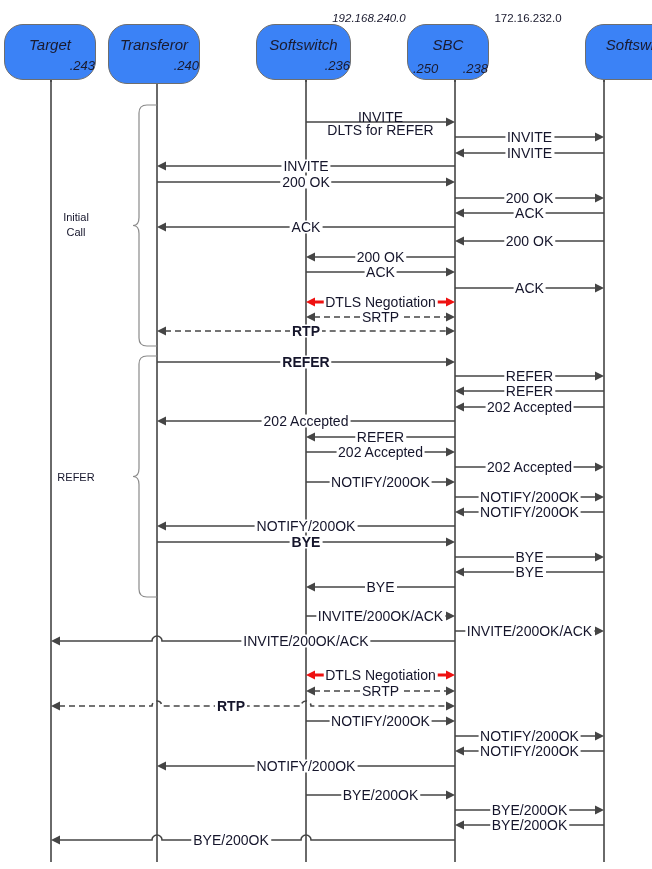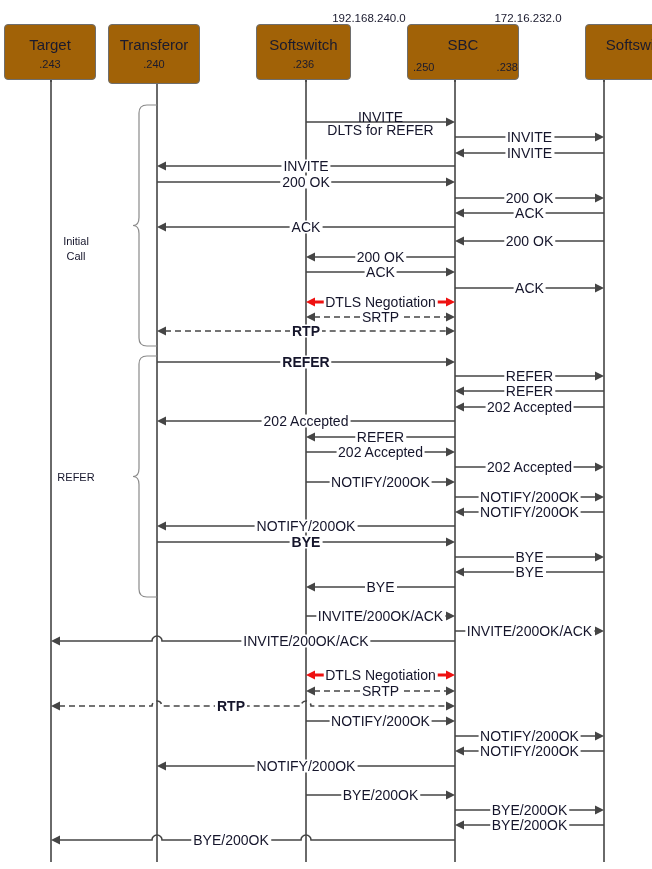--- a/index.html
+++ b/index.html
@@ -30,36 +30,37 @@
     position: absolute;
     font-size: 11.5px;
     color: #1a1a2e;
     white-space: nowrap;
     text-align: center;
   }
   .actor-box {
     position: absolute;
     box-sizing: border-box;
     border: 1.2px solid #6e6e6e;
-    border-radius: 4px;
-    background: #a16207;
+    border-radius: 19px;
+    background: #3b82f6;
+    font-style: italic;
   }
   .actor-name {
     position: absolute;
     left: 0;
     right: 0;
     text-align: center;
     font-size: 15px;
     color: #1a1a2e;
     white-space: nowrap;
   }
   .actor-ip {
     position: absolute;
-    text-align: center;
-    font-size: 11px;
+    text-align: right;
+    font-size: 13px;
     color: #1a1a2e;
     white-space: nowrap;
   }
   .msg-label {
     position: absolute;
     font-size: 14px;
     color: #15152b;
     background: #ffffff;
     white-space: nowrap;
     text-align: center;
@@ -186,43 +187,43 @@
       <path d="M 306 795 L 447 795" fill="none" stroke="#454545" stroke-width="1.6" stroke-linecap="butt"></path>
       <polygon points="455,795 446,790.4 446,799.6" fill="#454545"></polygon>
       <path d="M 455 810 L 596 810" fill="none" stroke="#454545" stroke-width="1.6" stroke-linecap="butt"></path>
       <polygon points="604,810 595,805.4 595,814.6" fill="#454545"></polygon>
       <path d="M 463 825 L 604 825" fill="none" stroke="#454545" stroke-width="1.6" stroke-linecap="butt"></path>
       <polygon points="455,825 464,820.4 464,829.6" fill="#454545"></polygon>
       <path d="M 59 840 L 152 840 A 5 5 0 0 1 162 840 L 301 840 A 5 5 0 0 1 311 840 L 455 840" fill="none" stroke="#454545" stroke-width="1.6" stroke-linecap="butt"></path>
       <polygon points="51,840 60,835.4 60,844.6" fill="#454545"></polygon>
     </svg>
   <div id="overlay">
-      <div class="brace-label" style="left: 76px; top: 225px; margin-top: 24px;">Initial<br>Call</div>
+      <div class="brace-label" style="left: 76px; top: 225px;">Initial<br>Call</div>
       <div class="brace-label" style="left: 76px; top: 477px;">REFER</div>
       <div class="actor-box" style="left: 4px; top: 24px; width: 92px; height: 56px;">
         <div class="actor-name" style="top: 11px;">Target</div>
         <div class="actor-ip" style="left: 0px; right: 0px; top: 33px;">.243</div>
       </div>
       <div class="actor-box" style="left: 108px; top: 24px; width: 92px; height: 60px;">
         <div class="actor-name" style="top: 11px;">Transferor</div>
         <div class="actor-ip" style="left: 0px; right: 0px; top: 33px;">.240</div>
       </div>
       <div class="actor-box" style="left: 256px; top: 24px; width: 95px; height: 56px;">
         <div class="actor-name" style="top: 11px;">Softswitch</div>
         <div class="actor-ip" style="left: 0px; right: 0px; top: 33px;">.236</div>
       </div>
-      <div class="actor-box" style="left: 407px; top: 24px; width: 112px; height: 56px;">
+      <div class="actor-box" style="left: 407px; top: 24px; width: 82px; height: 56px;">
         <div class="actor-name" style="top: 11px;">SBC</div>
         <div class="actor-ip" style="left: 5px; top: 36px;">.250</div>
         <div class="actor-ip" style="right: 0; top: 36px;">.238</div>
       </div>
       <div class="actor-box" style="left: 557px; top: 24px; width: 110px; height: 56px; margin-left: 28px;">
         <div class="actor-name" style="top: 11px;">Softswitch</div>
       </div>
-      <div class="net-label" style="left: 309px; top: 12px; width: 120px;">192.168.240.0</div>
+      <div class="net-label" style="left: 309px; top: 12px; width: 120px; font-style: italic;">192.168.240.0</div>
       <div class="net-label" style="left: 468px; top: 12px; width: 120px;">172.16.232.0</div>
       <div class="msg-label" style="left: 380.5px; top: 124px; background: transparent;"><span>INVITE</span><br><span>DLTS for REFER</span></div>
       <div class="msg-label" style="left: 529.5px; top: 137px;">INVITE</div>
       <div class="msg-label" style="left: 529.5px; top: 153px;">INVITE</div>
       <div class="msg-label" style="left: 306px; top: 166px;">INVITE</div>
       <div class="msg-label" style="left: 306px; top: 182px;">200 OK</div>
       <div class="msg-label" style="left: 529.5px; top: 198px;">200 OK</div>
       <div class="msg-label" style="left: 529.5px; top: 213px;">ACK</div>
       <div class="msg-label" style="left: 306px; top: 227px;">ACK</div>
       <div class="msg-label" style="left: 529.5px; top: 241px;">200 OK</div>

